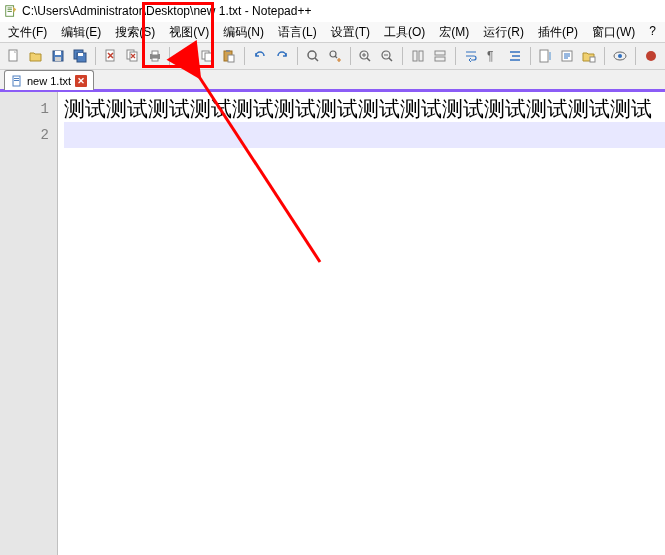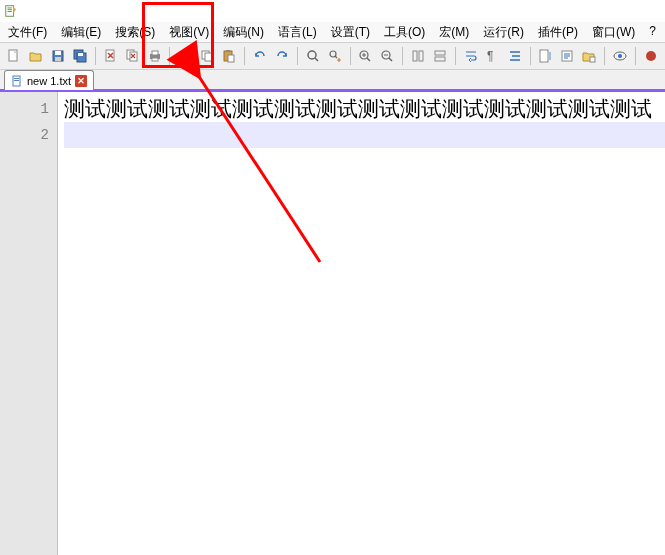--- a/index.html
+++ b/index.html
@@ -31,20 +31,21 @@
 <div class="titlebar">
   <span class="appicon">
     <svg class="ic" viewBox="0 0 16 16">
         <rect x="2" y="2" width="9" height="12" fill="#fff" stroke="#5a8a3a"></rect>
         <rect x="4" y="4" width="5" height="1" fill="#5a8a3a"></rect>
         <rect x="4" y="6" width="5" height="1" fill="#5a8a3a"></rect>
         <rect x="4" y="8" width="5" height="1" fill="#5a8a3a"></rect>
         <path d="M10 3 L14 6 L11 10 Z" fill="#d8b050"></path>
       </svg>
   </span>
+  <span class="title">C:\Users\Administrator\Desktop\new 1.txt - Notepad++</span>
 </div>
 
 <div class="menubar">
   <span class="item">文件(F)</span>
   <span class="item">编辑(E)</span>
   <span class="item">搜索(S)</span>
   <span class="item">视图(V)</span>
   <span class="item">编码(N)</span>
   <span class="item">语言(L)</span>
   <span class="item">设置(T)</span>

